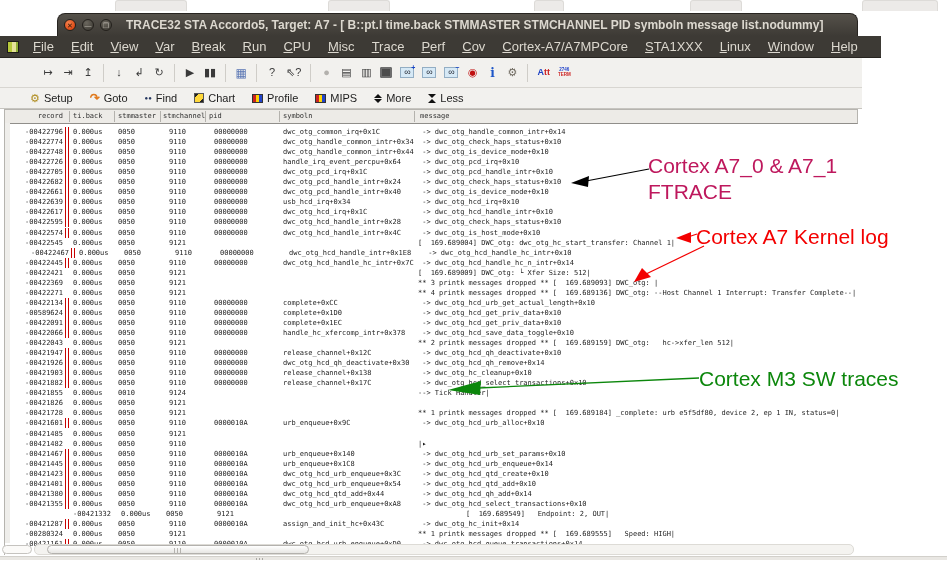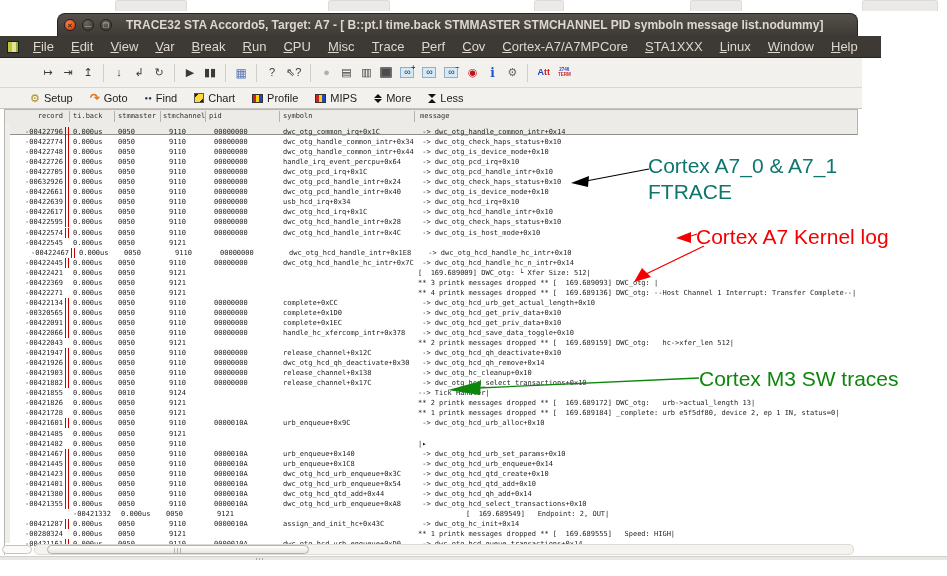--- a/index.html
+++ b/index.html
@@ -54,21 +54,21 @@
   .mini.bars{width:11px;height:9px;border:1px solid #333;
     background:linear-gradient(90deg,#cc2222 0 34%,#ffd400 34% 67%,#2244cc 67%)}
   .stack{display:inline-flex;flex-direction:column;gap:1px;align-items:center}
   .tri{width:0;height:0;border-left:4px solid transparent;border-right:4px solid transparent}
   .tri.up{border-bottom:4px solid #111}
   .tri.down{border-top:4px solid #111}
 
   
   #listwin{position:absolute;left:4px;top:109px;width:854px;height:446px;background:#fff;
     border-left:1px solid #b6b4af;border-top:1px solid #b6b4af}
-  #listhdr{position:absolute;left:0;top:0;width:100%;height:25px;background:#edebe7;border-bottom:1px solid #908e8a;border-right:1px solid #b6b4af}
+  #listhdr{position:absolute;left:0;top:0;width:100%;height:14px;background:#edebe7;border-bottom:1px solid #908e8a;border-right:1px solid #b6b4af}
   .hcell,.rcell{position:absolute;top:0;font:7px/12px "DejaVu Sans Mono",monospace;color:#2e2e2e;white-space:pre}
   .vsep{position:absolute;top:1px;width:1px;height:11px;background:#b4b2ad}
   #leftstrip{position:absolute;left:0;top:13px;width:5px;height:420px;background:#efeeeb}
 
   .row{position:absolute;left:0;width:100%;height:10px}
   .row span{position:absolute;top:0;font:7px/10px "DejaVu Sans Mono",monospace;color:#1d1d1d;white-space:pre}
   .c-rec{left:2px;width:56px;text-align:right}
   .c-mark{position:absolute;left:60px;top:0;width:4px;height:10px;
     background:linear-gradient(90deg,#c80000 0 35%,rgba(0,0,0,0) 35% 65%,#c80000 65%)}
   .c-tib{left:68px}.c-mas{left:113px}.c-chn{left:164px}.c-pid{left:209px}.c-sym{left:278px}.c-msg{left:413px}
@@ -270,21 +270,21 @@
         <span class="c-rec">-00422705</span>
         <span class="c-mark"></span>
         <span class="c-tib">0.000us</span>
         <span class="c-mas">0050</span>
         <span class="c-chn">9110</span>
         <span class="c-pid">00000000</span>
         <span class="c-sym">dwc_otg_pcd_irq+0x1C</span>
         <span class="c-msg"> -&gt; dwc_otg_pcd_handle_intr+0x10</span>
       </div>
       <div class="row" style="top: 67.25px;">
-        <span class="c-rec">-00632926</span>
+        <span class="c-rec">-00422682</span>
         <span class="c-mark"></span>
         <span class="c-tib">0.000us</span>
         <span class="c-mas">0050</span>
         <span class="c-chn">9110</span>
         <span class="c-pid">00000000</span>
         <span class="c-sym">dwc_otg_pcd_handle_intr+0x24</span>
         <span class="c-msg"> -&gt; dwc_otg_check_haps_status+0x10</span>
       </div>
       <div class="row" style="top: 77.3px;">
         <span class="c-rec">-00422661</span>
@@ -334,20 +334,21 @@
         <span class="c-chn">9110</span>
         <span class="c-pid">00000000</span>
         <span class="c-sym">dwc_otg_hcd_handle_intr+0x4C</span>
         <span class="c-msg"> -&gt; dwc_otg_is_host_mode+0x10</span>
       </div>
       <div class="row" style="top: 127.55px;">
         <span class="c-rec">-00422545</span>
         <span class="c-tib">0.000us</span>
         <span class="c-mas">0050</span>
         <span class="c-chn">9121</span>
+        <span class="c-msg">[  169.689004] DWC_otg: dwc_otg_hc_start_transfer: Channel 1|</span>
       </div>
       <div class="row" style="top: 137.6px; margin-left: 6px;">
         <span class="c-rec">-00422467</span>
         <span class="c-mark"></span>
         <span class="c-tib">0.000us</span>
         <span class="c-mas">0050</span>
         <span class="c-chn">9110</span>
         <span class="c-pid">00000000</span>
         <span class="c-sym">dwc_otg_hcd_handle_intr+0x1E8</span>
         <span class="c-msg"> -&gt; dwc_otg_hcd_handle_hc_intr+0x10</span>
@@ -387,21 +388,21 @@
         <span class="c-rec">-00422134</span>
         <span class="c-mark"></span>
         <span class="c-tib">0.000us</span>
         <span class="c-mas">0050</span>
         <span class="c-chn">9110</span>
         <span class="c-pid">00000000</span>
         <span class="c-sym">complete+0xCC</span>
         <span class="c-msg"> -&gt; dwc_otg_hcd_urb_get_actual_length+0x10</span>
       </div>
       <div class="row" style="top: 197.9px;">
-        <span class="c-rec">-00320565</span>
+        <span class="c-rec">-00589624</span>
         <span class="c-mark"></span>
         <span class="c-tib">0.000us</span>
         <span class="c-mas">0050</span>
         <span class="c-chn">9110</span>
         <span class="c-pid">00000000</span>
         <span class="c-sym">complete+0x1D0</span>
         <span class="c-msg"> -&gt; dwc_otg_hcd_get_priv_data+0x10</span>
       </div>
       <div class="row" style="top: 207.95px;">
         <span class="c-rec">-00422091</span>
@@ -475,21 +476,20 @@
         <span class="c-tib">0.000us</span>
         <span class="c-mas">0010</span>
         <span class="c-chn">9124</span>
         <span class="c-msg">--&gt; Tick Handler|</span>
       </div>
       <div class="row" style="top: 288.35px;">
         <span class="c-rec">-00421826</span>
         <span class="c-tib">0.000us</span>
         <span class="c-mas">0050</span>
         <span class="c-chn">9121</span>
-        <span class="c-msg">** 2 printk messages dropped ** [  169.689172] DWC_otg:   urb-&gt;actual_length 13|</span>
       </div>
       <div class="row" style="top: 298.4px;">
         <span class="c-rec">-00421728</span>
         <span class="c-tib">0.000us</span>
         <span class="c-mas">0050</span>
         <span class="c-chn">9121</span>
         <span class="c-msg">** 1 printk messages dropped ** [  169.689184] _complete: urb e5f5df80, device 2, ep 1 IN, status=0|</span>
       </div>
       <div class="row" style="top: 308.45px;">
         <span class="c-rec">-00421601</span>
@@ -614,21 +614,21 @@
 <div id="hcap"></div>
 <div id="hscroll">
   <div id="hthumb">
       <span class="grip"></span>
     </div>
 </div>
 <div id="outerbar">
     <span class="grip"></span>
   </div>
 
-<div class="annot" id="ann-ftrace" style="color: #0f766e;">Cortex A7_0 &amp; A7_1
+<div class="annot" id="ann-ftrace" style="color: #be185d;">Cortex A7_0 &amp; A7_1
 FTRACE</div>
 <div class="annot" id="ann-kernel" style="color: rgb(243, 0, 0);">Cortex A7 Kernel log</div>
 <div class="annot" id="ann-m3" style="color: rgb(12, 135, 12);">Cortex M3 SW traces</div>
 
 <svg id="arrows" viewBox="0 0 947 576">
   <g stroke="#000" fill="#000">
     <line x1="649" y1="169" x2="586" y2="181" stroke-width="1.2"></line>
     <polygon points="571,183 589,176 588,187" stroke="none"></polygon>
   </g>
   <g stroke="#f30000" fill="#f30000">

